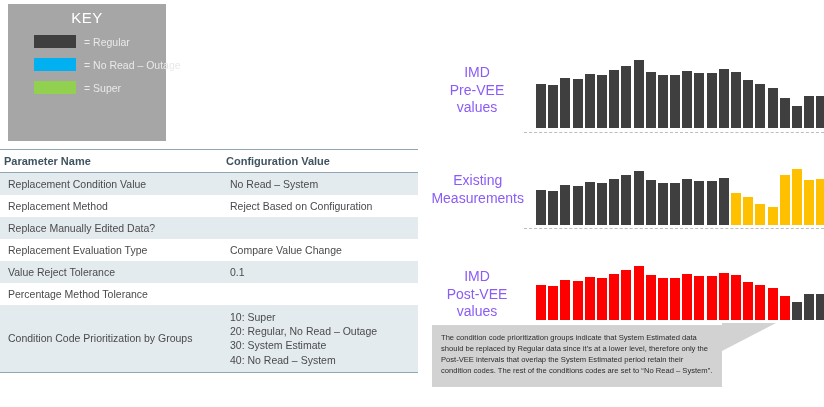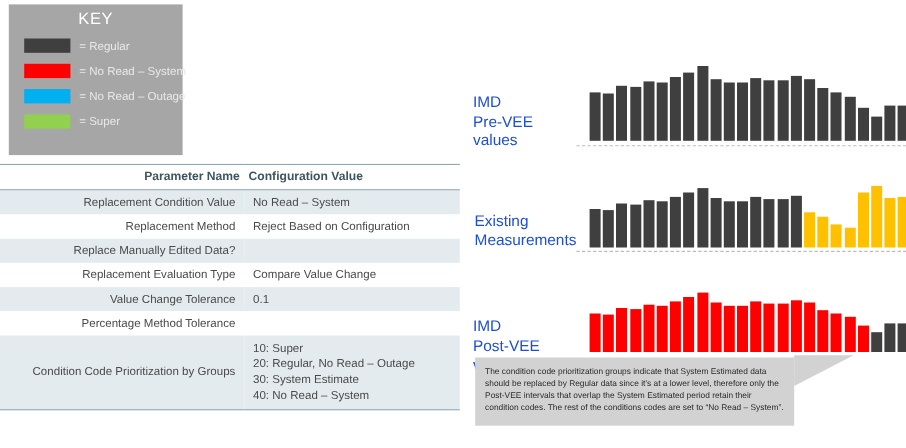--- a/index.html
+++ b/index.html
@@ -18,21 +18,21 @@
     width: 158px; height: 137px;
     background: #A6A6A6;
   }
   #key-title {
     text-align: center; color: #ffffff;
     font-size: 15px; letter-spacing: .5px;
     padding-top: 5px; padding-bottom: 3px;
   }
   .key-row {
     display: flex; align-items: center;
-    height: 21px; margin-top: 2px; padding-left: 14px;
+    height: 21px; margin-top: 2px; padding-left: 26px;
   }
   .key-swatch {
     width: 42px; height: 13px; flex: 0 0 42px;
   }
   .key-label {
     margin-left: 8px; font-size: 10.5px; color: #e9e9e9;
     white-space: nowrap;
   }
 
   
@@ -48,31 +48,30 @@
     border-top: 1.5px solid #8fa6b4;
     border-bottom: 1.5px solid #8fa6b4;
     background: #ffffff;
   }
   #param-table tbody td {
     padding: 5px 8px; height: 22px; vertical-align: middle;
   }
   #param-table tbody tr:nth-child(odd) { background: #E4EBEF; }
   #param-table tbody tr:nth-child(even) { background: #ffffff; }
   #param-table tbody tr.last-row td { border-bottom: 1.5px solid #8fa6b4; }
-  .col-name  { width: 222px; text-align: right; }
+  .col-name  { width: 222px; text-align: left; }
   .col-value { width: 196px; text-align: left; }
   .multi { line-height: 1.35; white-space: pre-line; }
 
   
   .chart-block { position: absolute; }
   .chart-label {
-    position: absolute; right: 0; text-align: left;
-    font-size: 14px; color: #1d4ed8; line-height: 1.25;
+    position: absolute; right: 0; text-align: center;
+    font-size: 14px; color: #8b5cf6; line-height: 1.25;
     white-space: pre-line;
-    margin-top: 20px;
   }
   .bars { position: absolute; bottom: 0; left: 0; display: flex; align-items: flex-end; }
   .bar { width: 10px; margin-right: 2.2px; }
 
   .dash-line {
     position: absolute; height: 0;
     border-top: 1.5px dashed #bdbdbd;
   }
 
   
@@ -97,24 +96,20 @@
 <body>
 
 <div id="stage">
 
   <div id="key-panel">
     <div id="key-title">KEY</div>
     <div id="key-rows">
         <div class="key-row">
           <div class="key-swatch" style="background: rgb(63, 63, 63);"></div>
           <div class="key-label">= Regular</div>
-        </div>
-        <div class="key-row">
-          <div class="key-swatch" style="background: rgb(255, 0, 0);"></div>
-          <div class="key-label">= No Read – System</div>
         </div>
         <div class="key-row">
           <div class="key-swatch" style="background: rgb(0, 176, 240);"></div>
           <div class="key-label">= No Read – Outage</div>
         </div>
         <div class="key-row">
           <div class="key-swatch" style="background: rgb(146, 208, 80);"></div>
           <div class="key-label">= Super</div>
         </div>
       </div>
@@ -138,21 +133,21 @@
         </tr>
         <tr>
           <td class="col-name">Replace Manually Edited Data?</td>
           <td class="col-value"></td>
         </tr>
         <tr>
           <td class="col-name">Replacement Evaluation Type</td>
           <td class="col-value">Compare Value Change</td>
         </tr>
         <tr>
-          <td class="col-name">Value Change Tolerance</td>
+          <td class="col-name">Value Reject Tolerance</td>
           <td class="col-value">0.1</td>
         </tr>
         <tr>
           <td class="col-name">Percentage Method Tolerance</td>
           <td class="col-value"></td>
         </tr>
         <tr class="last-row">
           <td class="col-name">Condition Code Prioritization by Groups</td>
           <td class="col-value multi">10: Super
 20: Regular, No Read – Outage

